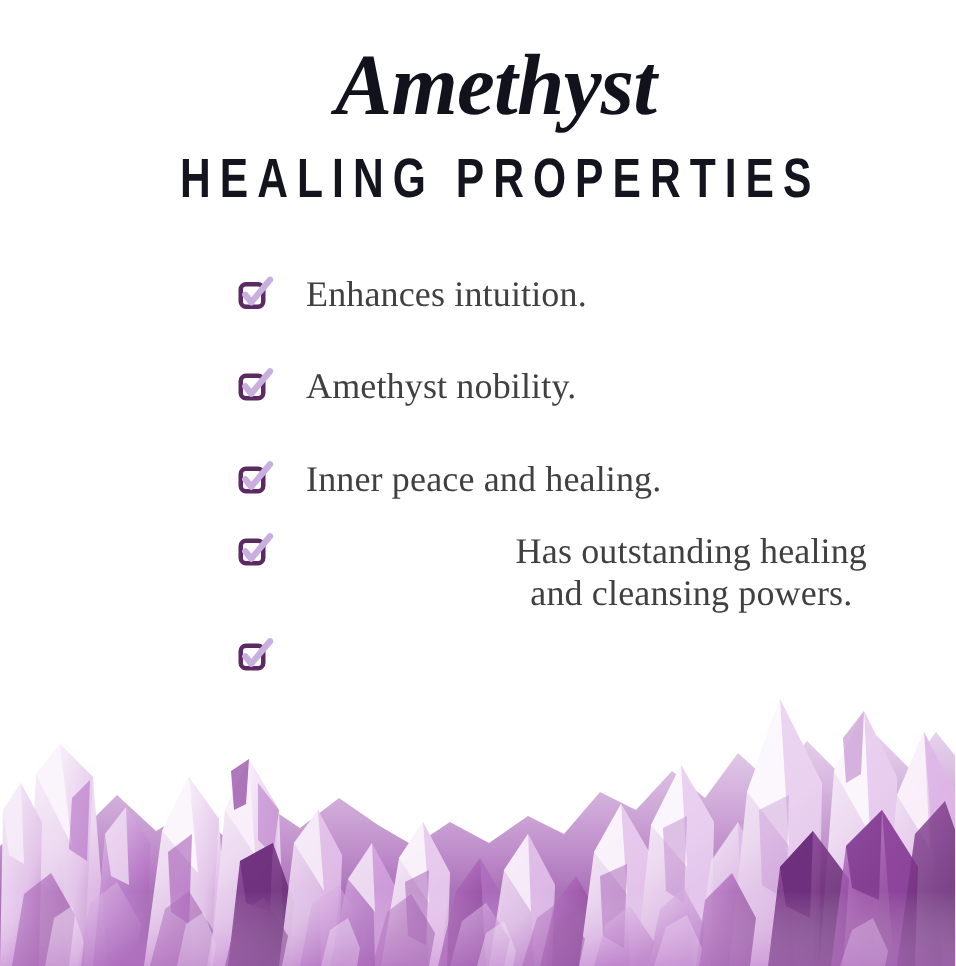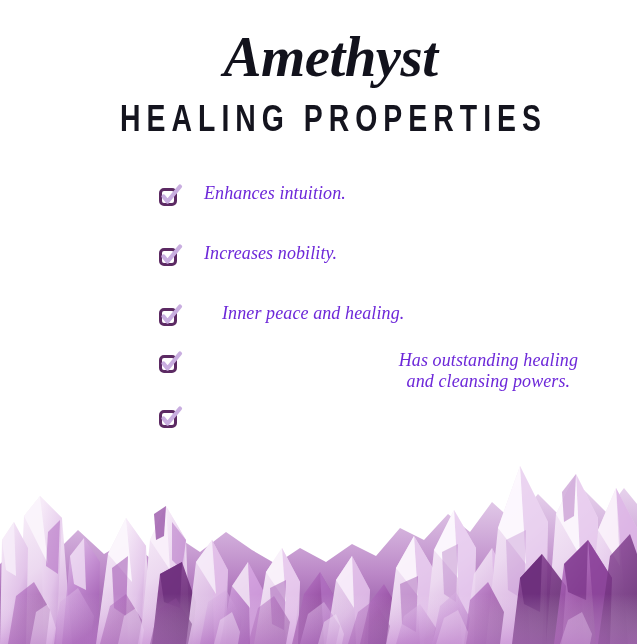--- a/index.html
+++ b/index.html
@@ -53,21 +53,21 @@
     position: absolute;
     top: 183px;
     left: 158px;
     width: 420px;
   }
   .list-item {
     display: flex;
     align-items: flex-start;
     margin-bottom: 33px;
   }
-  .list-item.tight { margin-bottom: 20px; gap: 18px; }
+  .list-item.tight { margin-bottom: 20px; }
   .list-item.two-line { margin-bottom: 13px; justify-content: space-between; }
 
   .checkbox {
     flex: 0 0 auto;
     position: relative;
     width: 24px;
     height: 24px;
     margin-top: 3px;
   }
   .checkbox .box {
@@ -86,26 +86,25 @@
     left: 0;
     top: -2px;
     width: 24px;
     height: 24px;
     overflow: visible;
   }
 
   .item-text {
     margin-left: 22px;
     font-family: "Liberation Serif", "DejaVu Serif", serif;
-    font-size: 18px;
+    font-size: 24px;
     line-height: 1.18;
-    color: #6d28d9;
+    color: #404040;
     white-space: pre-line;
     letter-spacing: 0.1px;
-    font-style: italic;
   }
   .item-text.centered { text-align: center; margin-left: 12px; }
 
   
   .crystals {
     position: absolute;
     left: 0;
     bottom: 0;
     width: 637px;
     height: 200px;
@@ -134,21 +133,21 @@
       <span class="item-text">Enhances intuition.</span>
     </div>
 
     <div class="list-item">
       <span class="checkbox">
         <span class="box"></span>
         <svg viewBox="0 0 24 24" aria-hidden="true">
           <path d="M5.5 12.5 L9.5 17.5 L22 2.5" fill="none" stroke="#c9aee0" stroke-width="4.2" stroke-linecap="round" stroke-linejoin="round"></path>
         </svg>
       </span>
-      <span class="item-text"> Increases nobility.</span>
+      <span class="item-text"> Amethyst nobility.</span>
     </div>
 
     <div class="list-item tight">
       <span class="checkbox">
         <span class="box"></span>
         <svg viewBox="0 0 24 24" aria-hidden="true">
           <path d="M5.5 12.5 L9.5 17.5 L22 2.5" fill="none" stroke="#c9aee0" stroke-width="4.2" stroke-linecap="round" stroke-linejoin="round"></path>
         </svg>
       </span>
       <span class="item-text">Inner peace and healing.</span>

